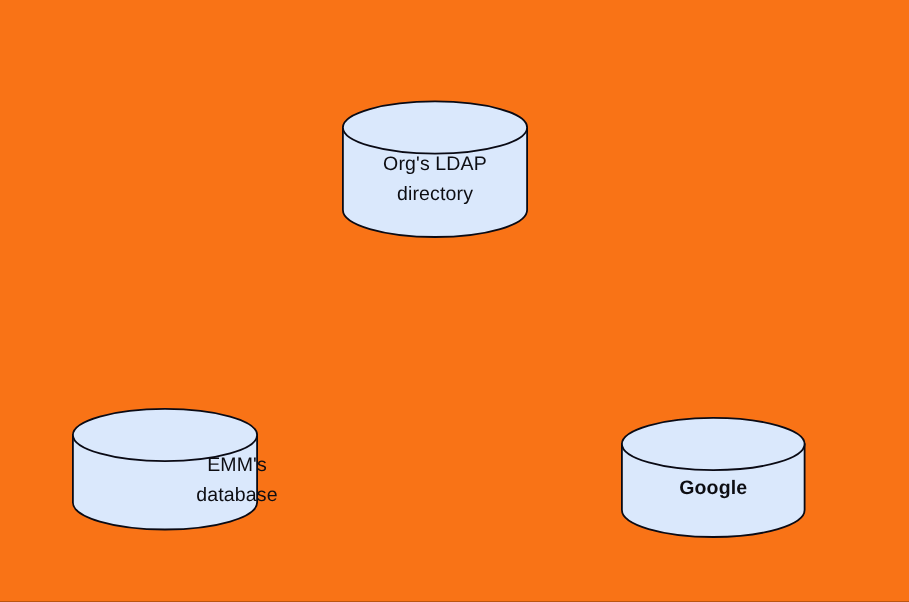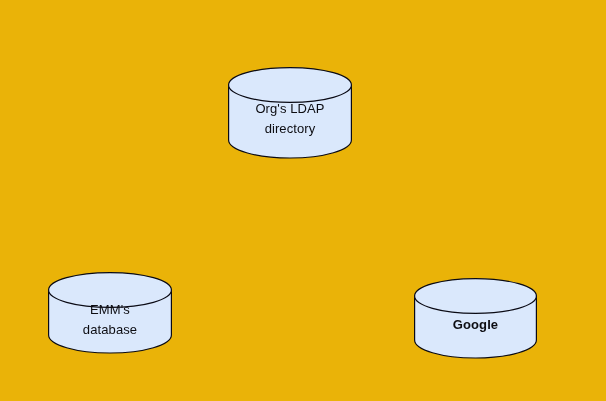--- a/index.html
+++ b/index.html
@@ -44,36 +44,36 @@
     line-height: 20px;
     letter-spacing: 0.1px;
     white-space: pre-line;
     pointer-events: none;
     font-family: "Liberation Sans", "DejaVu Sans", sans-serif;
   }
 </style>
 </head>
 <body>
 
-<div id="canvas" style="background: #eab308;">
+<div id="canvas" style="background: #f97316;">
 
 <div class="node" style="left: 228px; top: 67px; width: 124px; height: 91px;">
       <svg width="124" height="91" viewBox="0 0 124 91">
         <path d="M 0.6 18 L 0.6 73 A 61.4 18 0 0 0 123.4 73 L 123.4 18 Z" fill="#dae8fc" stroke="#0a0a14" stroke-width="1.2" stroke-linejoin="round"></path>
         <ellipse cx="62" cy="18" rx="61.4" ry="17.4" fill="#dae8fc" stroke="#0a0a14" stroke-width="1.2"></ellipse>
       </svg>
       <div class="node-label" style="top: 32px; color: rgb(13, 13, 18);">Org's LDAP
 directory</div>
     </div>
     <div class="node" style="left: 48px; top: 272px; width: 124px; height: 81px;">
       <svg width="124" height="81" viewBox="0 0 124 81">
         <path d="M 0.6 18 L 0.6 63 A 61.4 18 0 0 0 123.4 63 L 123.4 18 Z" fill="#dae8fc" stroke="#0a0a14" stroke-width="1.2" stroke-linejoin="round"></path>
         <ellipse cx="62" cy="18" rx="61.4" ry="17.4" fill="#dae8fc" stroke="#0a0a14" stroke-width="1.2"></ellipse>
       </svg>
-      <div class="node-label" style="top: 28px; color: rgb(13, 13, 18);">EMM's
+      <div class="node-label" style="top: 28px; color: rgb(13, 13, 18); margin-left: 48px;">EMM's
 database</div>
     </div>
     <div class="node" style="left: 414px; top: 278px; width: 123px; height: 80px; font-weight: bold;">
       <svg width="123" height="80" viewBox="0 0 123 80">
         <path d="M 0.6 18 L 0.6 62 A 60.9 18 0 0 0 122.4 62 L 122.4 18 Z" fill="#dae8fc" stroke="#0a0a14" stroke-width="1.2" stroke-linejoin="round"></path>
         <ellipse cx="61.5" cy="18" rx="60.9" ry="17.4" fill="#dae8fc" stroke="#0a0a14" stroke-width="1.2"></ellipse>
       </svg>
       <div class="node-label" style="top: 37px; color: rgb(13, 13, 18);">Google</div>
     </div>
   </div>

